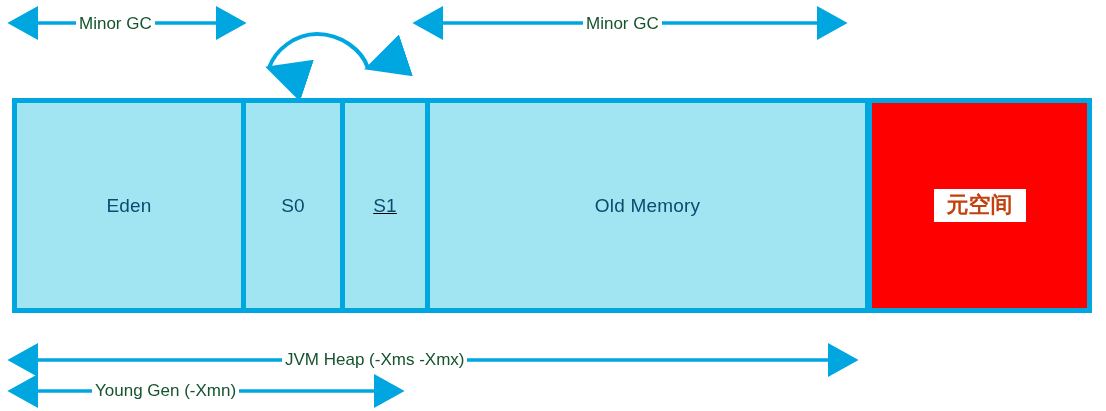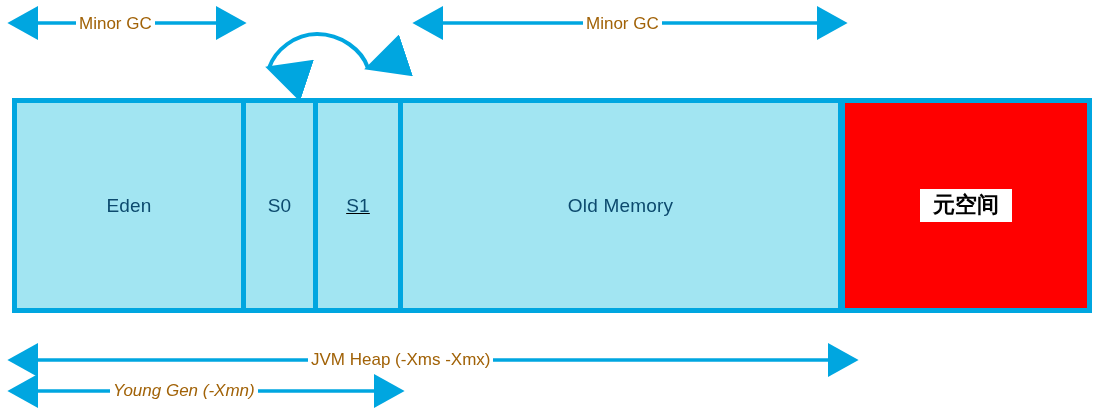--- a/index.html
+++ b/index.html
@@ -44,51 +44,51 @@
     border-right: none;
   }
   .mem-label {
     font-size: 19px;
     color: #0c4a6e;
     letter-spacing: 0.2px;
     white-space: nowrap;
   }
 
   .blk-eden { width: 229px; }
-  .blk-s0   { width: 72px; }
+  .blk-s0   { width: 99px; }
   .blk-s1   { width: 85px; text-decoration: underline; }
   .blk-old  { width: 440px; }
   .blk-meta {
     flex: 1 1 auto;
     background: #FF0000;
     border-left: 2px solid #00A6E0;
   }
   .meta-label-box {
     background: #ffffff;
     padding: 5px 13px 6px 13px;
     display: inline-block;
     line-height: 1;
   }
   .meta-label-text {
     font-size: 22px;
     font-weight: bold;
-    color: #000000;
+    color: #c2410c;
     white-space: nowrap;
   }
 
   
   .ann {
     position: absolute;
   }
   .ann svg { display: block; overflow: visible; }
 
   .ann-text {
     position: absolute;
     font-size: 17px;
-    color: #a16207;
+    color: #14532d;
     background: #ffffff;
     white-space: nowrap;
     padding: 0 3px;
     line-height: 1;
   }
 </style>
 </head>
 <body>
 
 <div id="canvas">
@@ -152,23 +152,23 @@
         <span class="meta-label-text">元空间</span>
       </span>
     </div>
 
   </div>
 
   <div class="ann" style="left:0px; top:345px;">
     <svg width="875" height="30" viewBox="0 0 875 30">
       <line x1="38" y1="15" x2="828" y2="15" stroke="#00A6E0" stroke-width="3.4" marker-start="url(#mk-left)" marker-end="url(#mk-right)"></line>
     </svg>
-    <span class="ann-text" style="left:308px; top:6px;">JVM Heap (-Xms -Xmx)</span>
+    <span class="ann-text" style="left:282px; top:6px;">JVM Heap (-Xms -Xmx)</span>
   </div>
 
   <div class="ann" style="left:0px; top:376px;">
     <svg width="430" height="30" viewBox="0 0 430 30">
       <line x1="38" y1="15" x2="374" y2="15" stroke="#00A6E0" stroke-width="3.4" marker-start="url(#mk-left)" marker-end="url(#mk-right)"></line>
     </svg>
-    <span class="ann-text" style="left:110px; top:6px;font-style:italic;">Young Gen (-Xmn)</span>
+    <span class="ann-text" style="left:92px; top:6px;">Young Gen (-Xmn)</span>
   </div>
 
 </div>
 
 </body></html>

